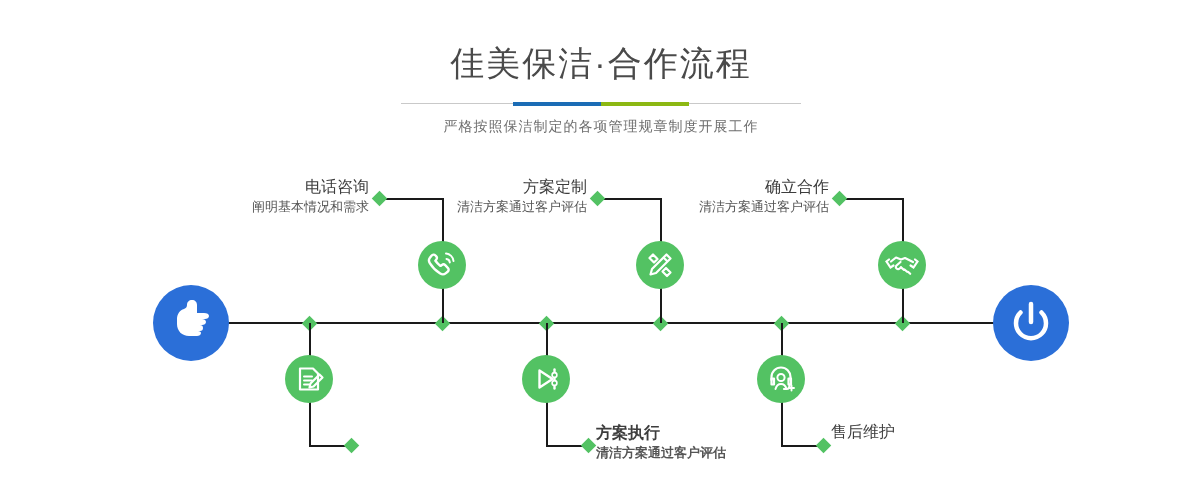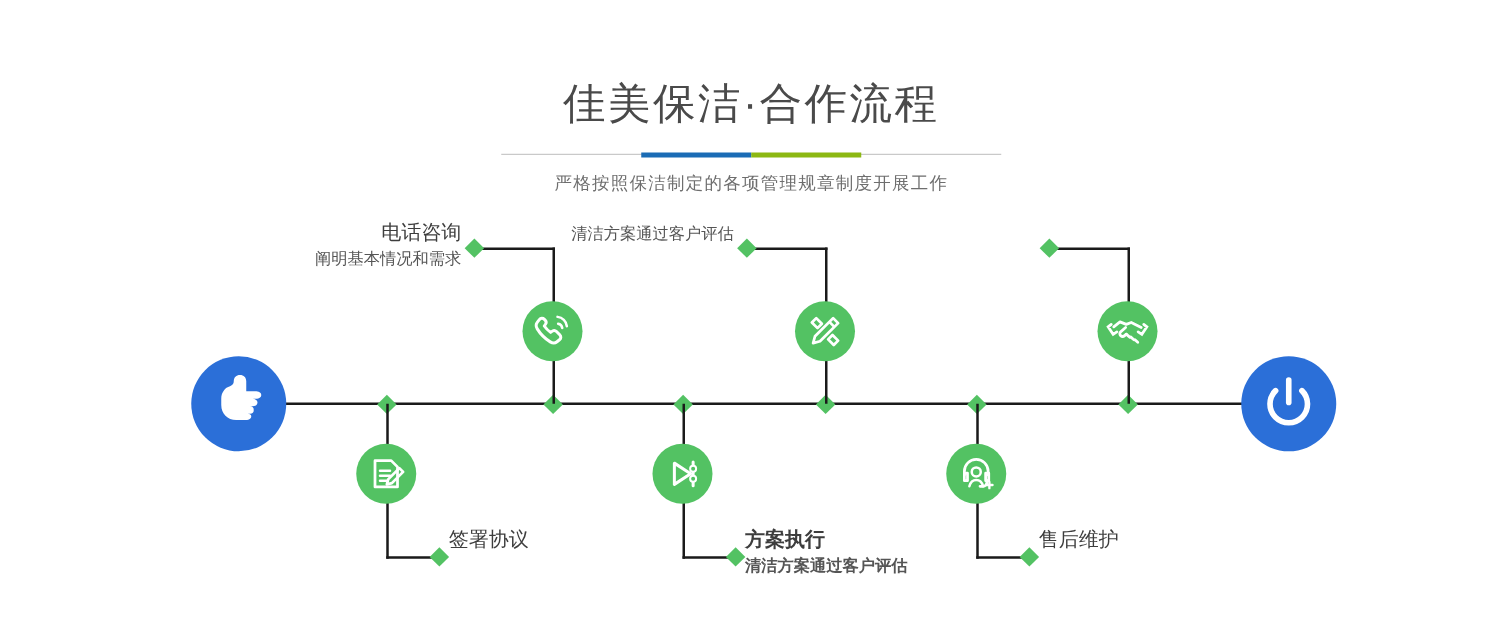--- a/index.html
+++ b/index.html
@@ -9,21 +9,21 @@
     font-family:"Liberation Sans","DejaVu Sans",sans-serif;
     overflow:hidden;
     position:relative;
   }
   #root{position:relative;width:1202px;height:502px;}
 
   
   .header{position:absolute;left:0;top:0;width:1202px;text-align:center;}
   .title{
     font-size:34px;line-height:42px;color:#4a4a4a;font-weight:normal;
-    letter-spacing:2px;margin:0;padding-top:62px;
+    letter-spacing:2px;margin:0;padding-top:42px;
   }
   .rule-wrap{
     position:relative;width:400px;height:4px;margin:18px auto 0 auto;
   }
   .rule-base{position:absolute;left:0;top:1px;width:400px;height:1px;background:#c9c9c9;}
   .rule-blue{position:absolute;left:112px;top:0;width:88px;height:4px;background:#1b6cb5;}
   .rule-green{position:absolute;left:200px;top:0;width:88px;height:4px;background:#8cb813;}
   .subtitle{
     font-size:14px;color:#6e6e6e;margin:0;padding-top:12px;letter-spacing:1px;
   }
@@ -109,51 +109,55 @@
     <div class="diamond" style="left:591px;top:38px;"></div>
     <div class="node" style="left:635px;top:86px;">
       <svg width="48" height="48" viewBox="0 0 48 48">
         <path fill="none" stroke="#ffffff" stroke-width="2.2" stroke-linejoin="round" d="M30.5 13.5l4 4-14.5 14.5-5.5 1.5 1.5-5.5z"></path>
         <line x1="27.5" y1="16.5" x2="31.5" y2="20.5" stroke="#ffffff" stroke-width="2.2"></line>
         <path fill="none" stroke="#ffffff" stroke-width="2.2" stroke-linejoin="round" d="M17 13.5l4.5 4.5-3.5 3.5-4.5-4.5z"></path>
         <path fill="none" stroke="#ffffff" stroke-width="2.2" stroke-linejoin="round" d="M30 27l4.5 4.5-3.5 3.5-4.5-4.5z"></path>
       </svg>
     </div>
     <div class="lbl top" style="right:616px;top:22px;">
+      <div class="t">方案定制</div>
       <div class="d">清洁方案通过客户评估</div>
     </div>
 
     <div class="diamond" style="left:896px;top:163px;"></div>
     <div class="vline" style="left:901px;top:43px;height:125px;"></div>
     <div class="hline" style="left:838px;top:43px;width:65px;"></div>
     <div class="diamond" style="left:833px;top:38px;"></div>
     <div class="node" style="left:877px;top:86px;">
       <svg width="48" height="48" viewBox="0 0 48 48">
         <path fill="none" stroke="#ffffff" stroke-width="2.2" stroke-linejoin="round" stroke-linecap="round" d="M13 20.5l5-4 5 2 4-1.5 8 4"></path>
         <path fill="none" stroke="#ffffff" stroke-width="2.2" stroke-linejoin="round" stroke-linecap="round" d="M22.5 21l-4 3.5c-.9.8-.9 2.2 0 3s2.3.8 3.2 0l1.3-1.2"></path>
         <path fill="none" stroke="#ffffff" stroke-width="2.2" stroke-linejoin="round" stroke-linecap="round" d="M23 26.3l3 2.6M26.5 28.5l2.6 2.3M30 30.8l2.2 2"></path>
         <path fill="none" stroke="#ffffff" stroke-width="2.2" stroke-linecap="round" d="M11 18.5l-2.5 2 4 6 3-2M37 18.5l2.5 2-4 6-3-2"></path>
       </svg>
+    </div>
+    <div class="lbl top" style="right:374px;top:22px;">
+      <div class="t">确立合作</div>
+      <div class="d">清洁方案通过客户评估</div>
     </div>
 
     <div class="diamond" style="left:303px;top:163px;"></div>
     <div class="vline" style="left:308px;top:168px;height:124px;"></div>
     <div class="hline" style="left:308px;top:290px;width:42px;"></div>
     <div class="diamond" style="left:345px;top:285px;"></div>
     <div class="node" style="left:284px;top:200px;">
       <svg width="48" height="48" viewBox="0 0 48 48">
         <path fill="none" stroke="#ffffff" stroke-width="2.2" stroke-linejoin="round" d="M15 13.5h13l5 5v16H15z"></path>
         <line x1="19" y1="21.5" x2="27" y2="21.5" stroke="#ffffff" stroke-width="2" stroke-linecap="round"></line>
         <line x1="19" y1="25.5" x2="27" y2="25.5" stroke="#ffffff" stroke-width="2" stroke-linecap="round"></line>
         <line x1="19" y1="29.5" x2="24" y2="29.5" stroke="#ffffff" stroke-width="2" stroke-linecap="round"></line>
         <path fill="none" stroke="#ffffff" stroke-width="2.2" stroke-linejoin="round" d="M34.5 19.5l3 3-9 9-4 1 1-4z"></path>
       </svg>
     </div>
     <div class="lbl bot" style="left:358px;top:268px;">
-      <div class="t">签署协议</div>
     </div>
 
     <div class="diamond" style="left:540px;top:163px;"></div>
     <div class="vline" style="left:545px;top:168px;height:124px;"></div>
     <div class="hline" style="left:545px;top:290px;width:42px;"></div>
     <div class="diamond" style="left:582px;top:285px;"></div>
     <div class="node" style="left:521px;top:200px;">
       <svg width="48" height="48" viewBox="0 0 48 48">
         <path fill="none" stroke="#ffffff" stroke-width="2.4" stroke-linejoin="round" d="M17.5 15.5l13 8.5-13 8.5z"></path>
         <line x1="32.5" y1="14.5" x2="32.5" y2="33.5" stroke="#ffffff" stroke-width="2.4" stroke-linecap="round"></line>

